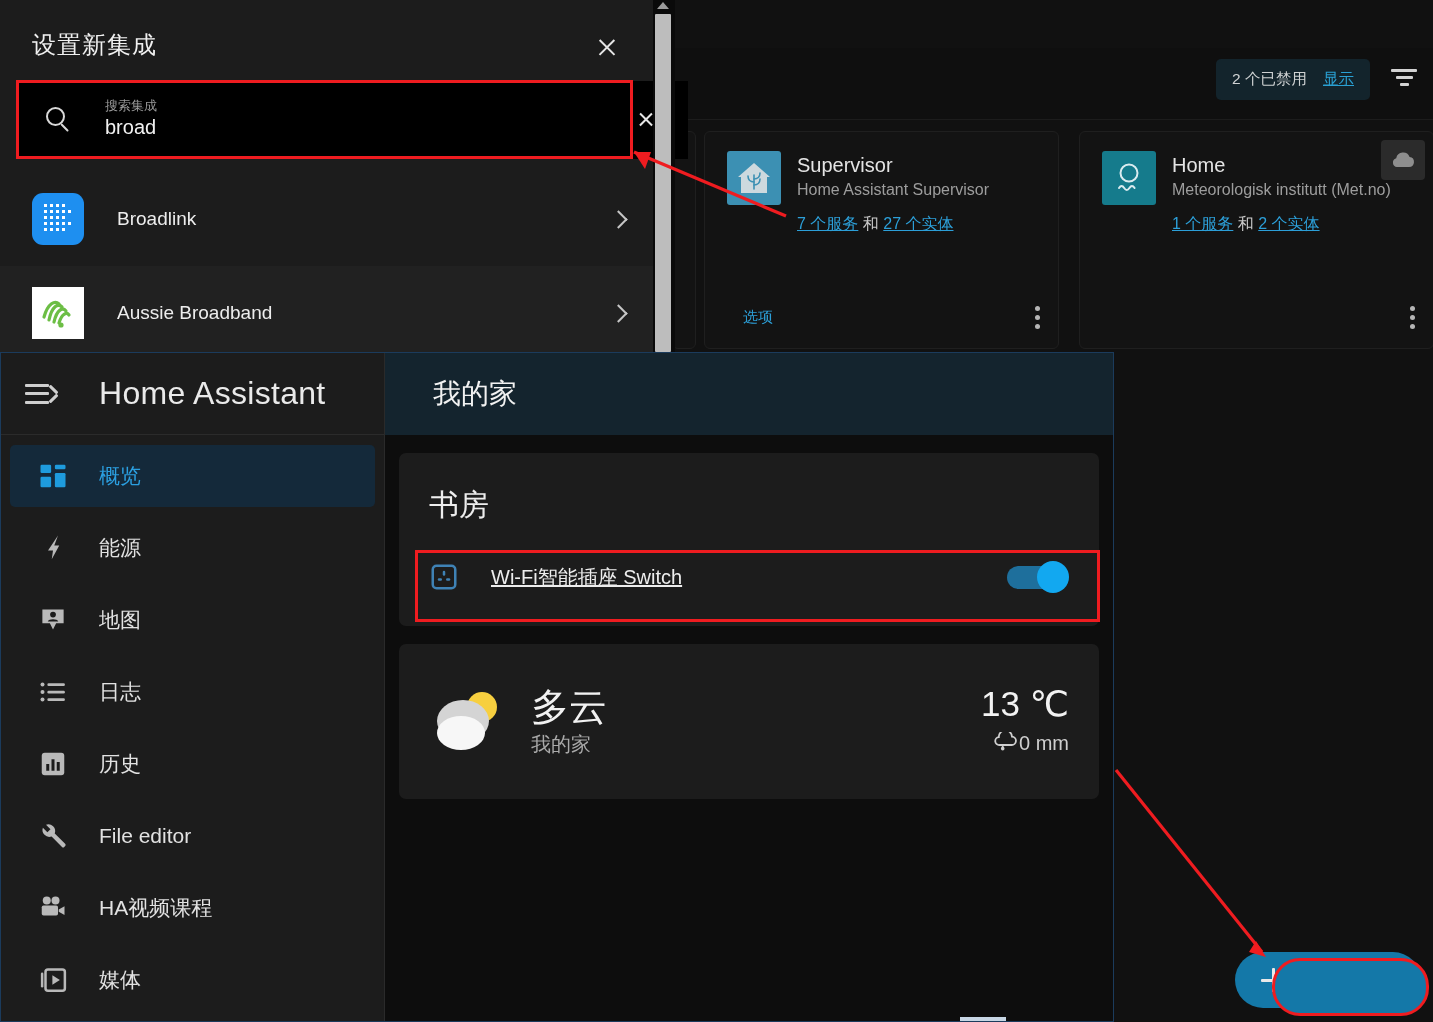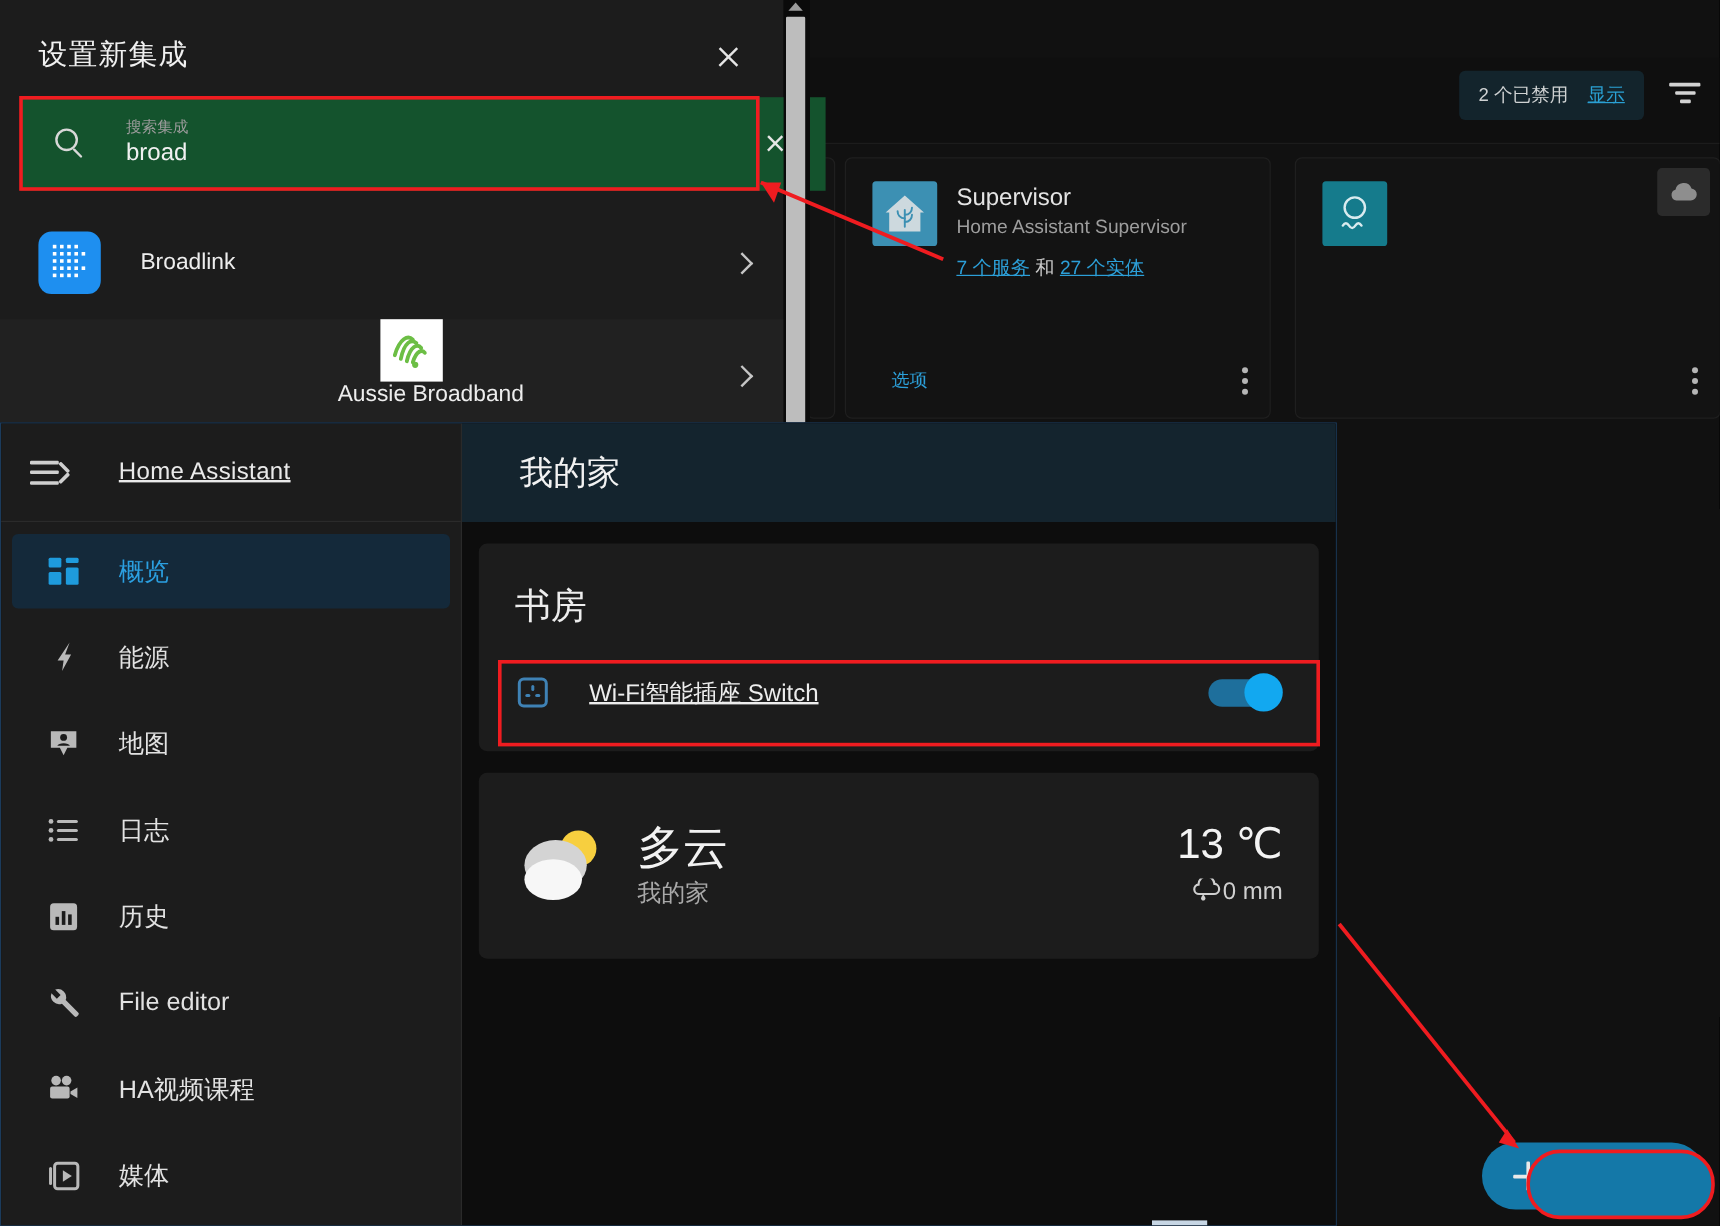--- a/index.html
+++ b/index.html
@@ -114,41 +114,41 @@
   .xglyph { position: relative; width: 100%; height: 100%; }
   .xglyph:before, .xglyph:after {
     content:''; position:absolute; left:50%; top:10%; width:2px; height:80%;
     background:#e6e6e6; transform-origin: center;
   }
   .xglyph:before { transform: translateX(-50%) rotate(45deg); }
   .xglyph:after  { transform: translateX(-50%) rotate(-45deg); }
 
   .search-wrap {
     position: absolute; left: 17px; top: 81px; width: 671px; height: 78px;
-    background: #14532d;
+    background: #000000;
   }
   .search-icon { position: absolute; left: 29px; top: 26px; width: 26px; height: 26px; }
   .search-icon .circ {
     position:absolute; left:0; top:0; width:19px;height:19px;border-radius:50%;
     border:2.2px solid #d8d8d8;
   }
   .search-icon .hand {
     position:absolute; left:15px; top:16px; width:10px;height:2.4px;background:#d8d8d8;
     transform: rotate(45deg); transform-origin: left center; border-radius:2px;
   }
   .search-label { position: absolute; left: 88px; top: 16px; font-size: 13px; color: #9b9b9b; }
   .search-value { position: absolute; left: 88px; top: 35px; font-size: 20px; color: #f1f1f1; }
   .search-clear { position: absolute; right: 32px; top: 28px; width: 21px; height: 21px; cursor: pointer; }
 
   .dlg-list { position: absolute; left: 0; top: 172px; right: 0; bottom: 0; }
   .dlg-row {
     position: relative; height: 94px; display: flex; align-items: center;
     padding-left: 32px; cursor: pointer;
   }
-  .dlg-row.alt { background: #212121; flex-direction: column; }
+  .dlg-row.alt { background: #212121; }
   .dlg-row .brand {
     width: 52px; height: 52px; flex: 0 0 52px; border-radius: 10px;
     display:flex;align-items:center;justify-content:center;overflow:hidden;
   }
   .brand.broadlink { background: #1e8ff0; border-radius: 11px; }
   .brand.aussie { background: #ffffff; border-radius: 0; }
   .dlg-row .rlabel { margin-left: 33px; font-size: 19px; color: #ededed; }
   .dlg-row .chev {
     position: absolute; right: 30px; top: 50%; margin-top: -9px;
     width: 11px; height: 18px;
@@ -173,21 +173,21 @@
     border-bottom: 1px solid #2b2b2b;
   }
   .ha-burger { width: 34px; height: 22px; margin-left: 24px; position: relative; cursor: pointer; }
   .ha-burger i { position: absolute; left: 0; height: 3px; background: #cfcfcf; border-radius: 1px; }
   .ha-burger i:nth-child(1){ top: 1px; width: 24px; }
   .ha-burger i:nth-child(2){ top: 9.5px; width: 24px; }
   .ha-burger i:nth-child(3){ top: 18px; width: 24px; }
   .ha-burger .ar1, .ha-burger .ar2 { position:absolute; right:0; width:11px; height:3px; background:#cfcfcf; border-radius:1px;}
   .ha-burger .ar1 { top: 5px; transform: rotate(45deg); }
   .ha-burger .ar2 { top: 14px; transform: rotate(-45deg); }
-  .ha-brand { margin-left: 40px; font-size: 20px; color: #eaeaea; letter-spacing: .3px; text-decoration: underline; }
+  .ha-brand { margin-left: 40px; font-size: 32px; color: #eaeaea; letter-spacing: .3px; }
 
   .ha-nav { padding-top: 10px; }
   .ha-nav-item {
     height: 62px; display: flex; align-items: center; cursor: pointer;
     margin: 0 9px 10px; border-radius: 5px; padding-left: 23px;
   }
   .ha-nav-item.active { background: #14293a; }
   .ha-nav-item .ico { width: 40px; flex: 0 0 40px; display:flex; align-items:center; justify-content:center; }
   .ha-nav-item .lbl { margin-left: 26px; font-size: 21px; color: #e2e2e2; }
   .ha-nav-item.active .lbl { color: #2b9fe0; }
@@ -307,20 +307,29 @@
         <svg width="26" height="18" viewBox="0 0 26 18" aria-hidden="true">
           <path d="M7 16h12a5 5 0 0 0 .6-9.96A7 7 0 0 0 6.2 7.2 4.5 4.5 0 0 0 7 16z" fill="#8e8e8e"></path>
         </svg>
       </div>
       <div class="int-head">
         <div class="int-logo metno">
           <svg width="40" height="40" viewBox="0 0 40 40" aria-hidden="true">
             <circle cx="20" cy="15" r="8.5" fill="none" stroke="#d9ebef" stroke-width="2"></circle>
             <path d="M10 30 q2.6 -4 5.2 0 t5.2 0 t5.2 0" fill="none" stroke="#d9ebef" stroke-width="2" stroke-linecap="round"></path>
           </svg>
+        </div>
+        <div class="int-txt">
+          <div class="int-title">Home</div>
+          <div class="int-sub">Meteorologisk institutt (Met.no)</div>
+          <div class="int-links">
+            <a>1 个服务</a>
+            <span>和</span>
+            <a>2 个实体</a>
+          </div>
         </div>
       </div>
       <div class="int-foot">
         <div class="int-kebab">
             <span></span>
             <span></span>
             <span></span>
           </div>
       </div>
     </div>

